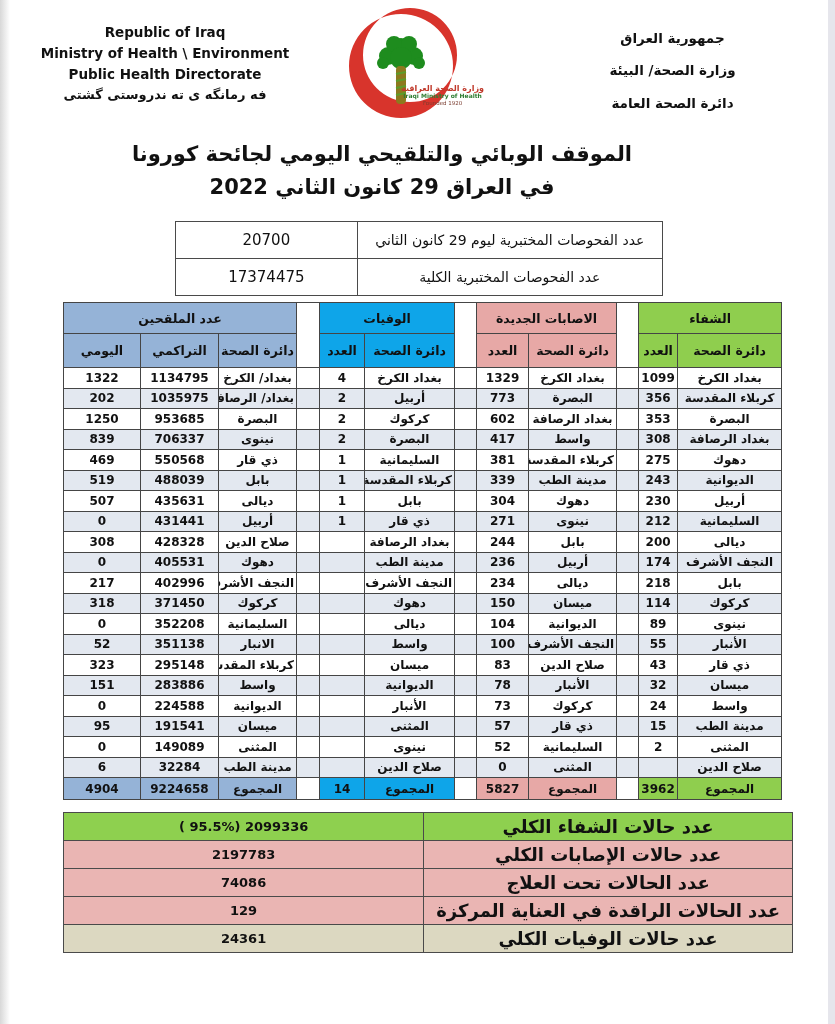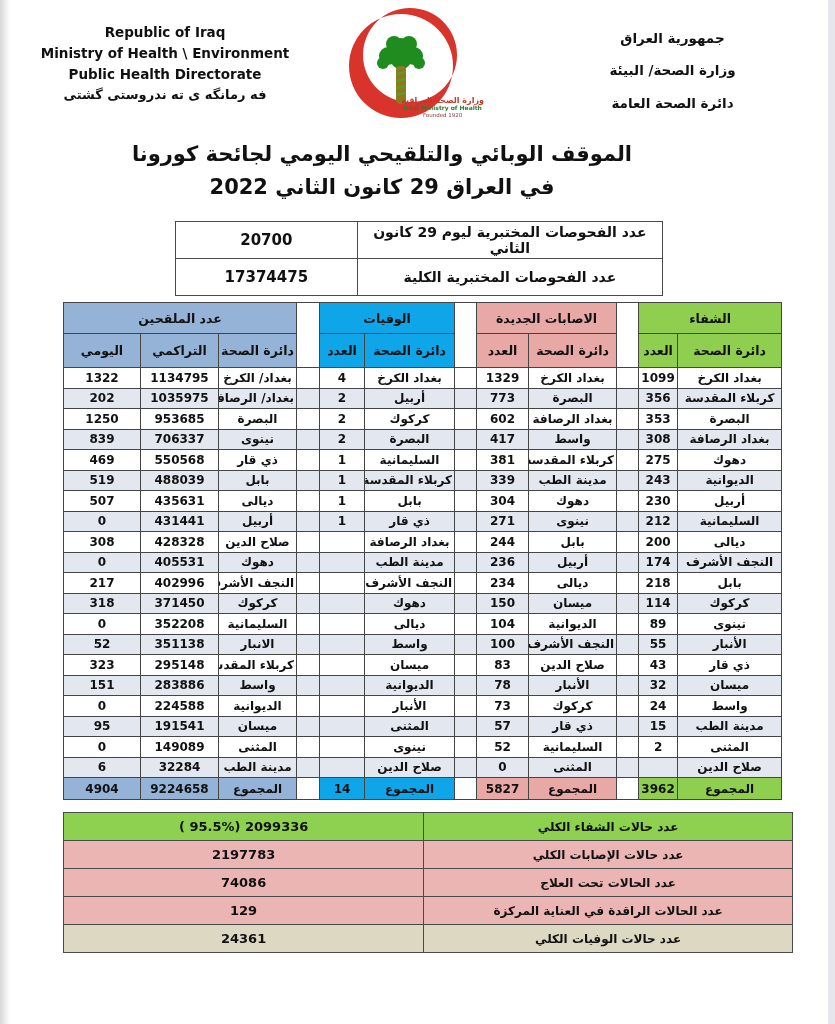--- a/index.html
+++ b/index.html
@@ -15,33 +15,33 @@
   .edge-right{position:absolute;right:0;top:0;width:7px;height:100%;background:#e6e6ec;}
 
   
   .hdr-left{position:absolute;left:40px;top:22px;width:250px;text-align:center;
     font-weight:bold;font-size:13.5px;line-height:1.55;}
   .hdr-left .ku{font-size:13px;}
   .hdr-right{position:absolute;left:565px;top:22px;width:215px;text-align:center;
     font-weight:bold;font-size:13.5px;line-height:2.4;direction:rtl;}
   .logo{position:absolute;left:338px;top:6px;width:140px;height:124px;}
   .logo svg{position:absolute;left:0;top:0;}
-  .logo-text{position:absolute;right:-6px;bottom:12px;text-align:center;line-height:1.15;}
+  .logo-text{position:absolute;right:-6px;bottom:24px;text-align:center;line-height:1.15;}
   .logo-text .ar{color:#c0392b;font-size:8px;font-weight:bold;}
   .logo-text .en{color:#2e7d32;font-size:6px;font-weight:bold;}
   .logo-text .fd{color:#7a3b2e;font-size:5.5px;}
 
   
   .title{position:absolute;top:138px;left:0;width:764px;text-align:center;
     font-weight:bold;font-size:21px;line-height:1.55;direction:rtl;}
 
   
   table{border-collapse:collapse;}
   .tests{position:absolute;left:175px;top:221px;width:488px;table-layout:fixed;}
-  .tests td{border:1.5px solid #4a4a4a;height:36px;font-weight:bold;padding:0 10px;}
+  .tests td{border:1.5px solid #4a4a4a;height:36px;font-weight:normal;padding:0 10px;}
   .tests .t-val{width:33%;text-align:center;font-size:15px;}
   .tests .t-label{text-align:center;font-size:14px;direction:rtl;}
 
   
   .main{position:absolute;left:63px;top:302px;width:718px;table-layout:fixed;}
   .main th,.main td{border:1px solid #454545;padding:0 2px;overflow:hidden;white-space:nowrap;}
   .main thead th{font-size:12.5px;font-weight:bold;}
   .main thead tr:nth-child(1) th{height:30px;}
   .main thead tr:nth-child(2) th{height:33px;}
   .main tbody td{height:19.5px;text-align:center;font-size:12px;font-weight:bold;}
@@ -52,21 +52,21 @@
   .main .c-rec{background:#8fce4e;}
   .main thead .gap{background:#ffffff;}
   .main tbody tr:nth-child(even) td{background:#e3e8f0;}
   .main tbody tr.total td{height:21px;}
   .main tbody tr.total .gap{background:#ffffff;}
 
   
   .summary{position:absolute;left:63px;top:812px;width:730px;table-layout:fixed;}
   .summary td{border:1.5px solid #4a4a4a;height:25px;font-weight:bold;text-align:center;}
   .summary .s-val{width:49%;font-size:13px;}
-  .summary .s-label{font-size:12px;direction:rtl;}
+  .summary .s-label{font-size:18px;direction:rtl;}
 </style>
 </head>
 <body>
 
 <div class="edge-left"></div>
 <div class="edge-right"></div>
 
 <div class="hdr-left">
   <div>Republic of Iraq</div>
   <div>Ministry of Health \ Environment</div>

